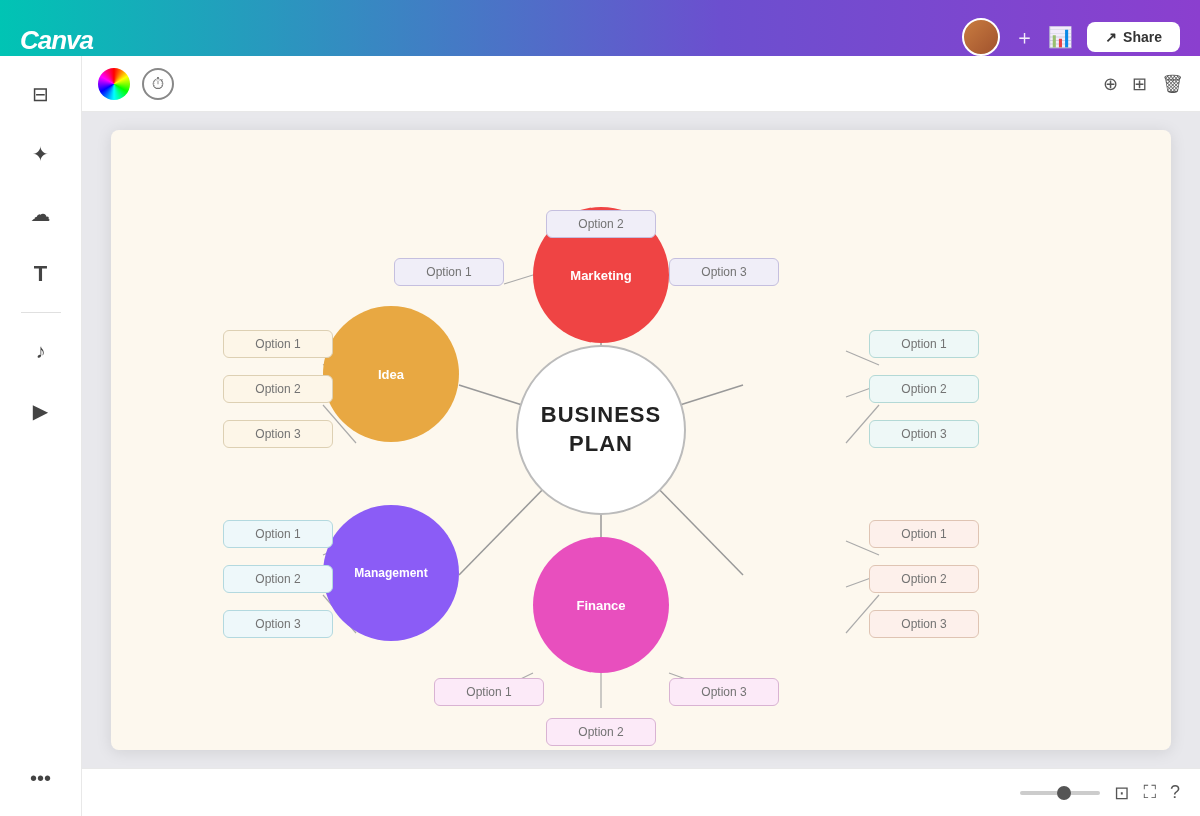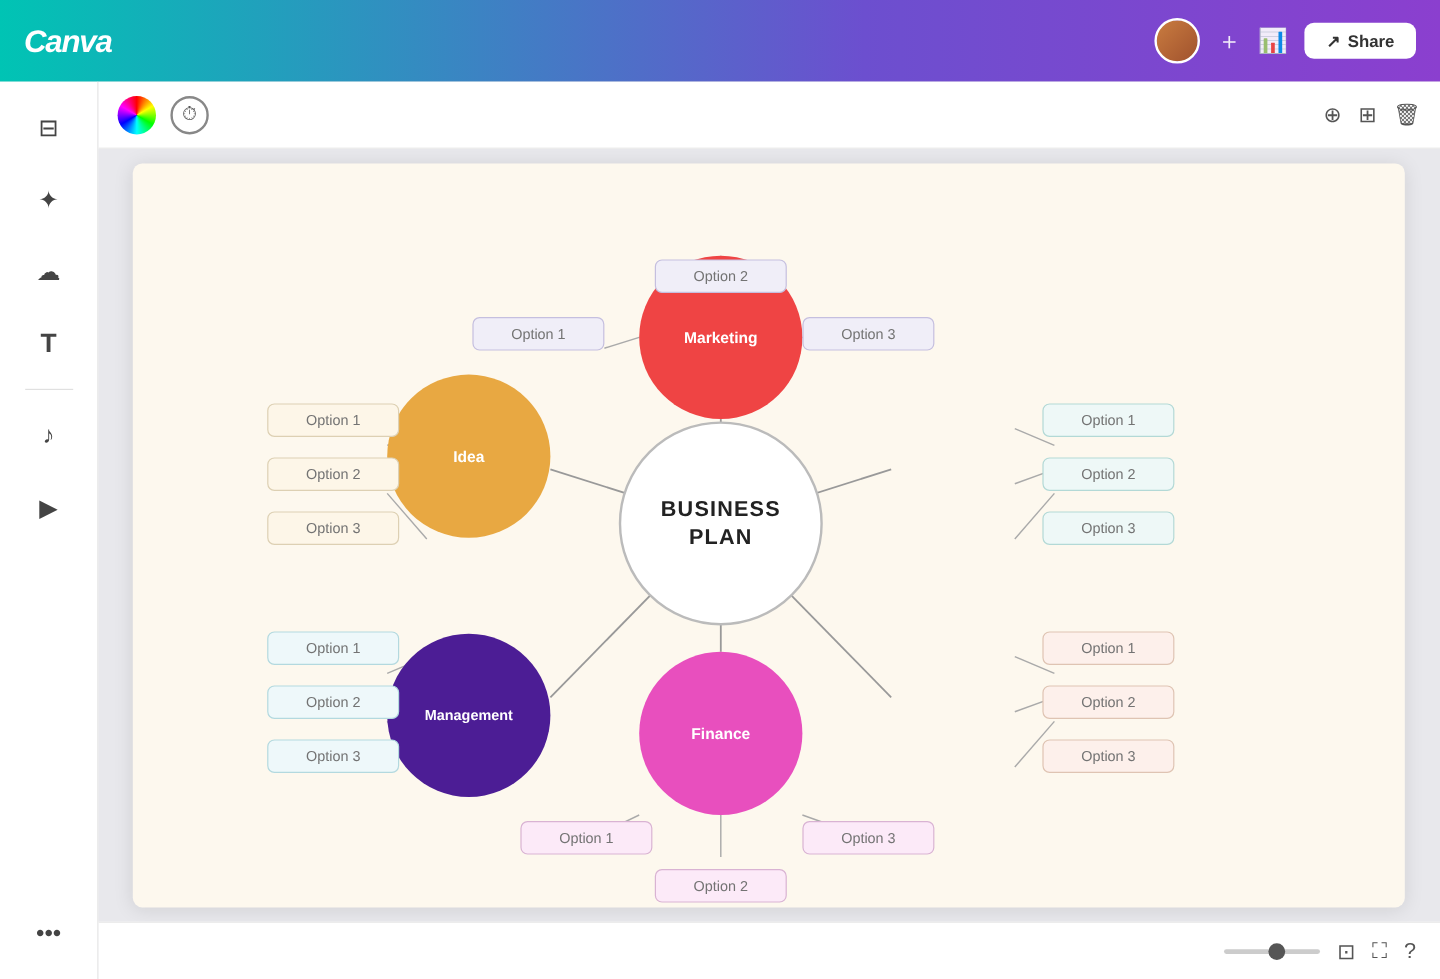--- a/index.html
+++ b/index.html
@@ -1,22 +1,22 @@
 <!DOCTYPE html>
 <html><head>
   <meta charset="utf-8">
   <style>
     * { box-sizing: border-box; margin: 0; padding: 0; }
     body { width: 1200px; height: 816px; overflow: hidden; font-family: 'Segoe UI', Arial, sans-serif; background: #f0f0f0; display: flex; flex-direction: column; }
 
     
     #topbar {
-      height: 68px;
+      height: 56px;
       background: linear-gradient(90deg, #00c4b4 0%, #6c4fcf 60%, #8b3fcf 100%);
-      display: flex; align-items: center; justify-content: space-between;
+      display: flex; align-items: flex-end; justify-content: space-between;
       padding: 0 20px; flex-shrink: 0;
     }
     #logo { color: white; font-size: 26px; font-style: italic; font-weight: bold; letter-spacing: -1px; }
     .topbar-right { display: flex; align-items: center; gap: 14px; }
     .avatar-placeholder { width: 38px; height: 38px; border-radius: 50%; background: linear-gradient(135deg, #c97c40, #a0522d); border: 2px solid white; }
     .topbar-icon { color: white; font-size: 20px; cursor: pointer; opacity: 0.9; }
     .share-btn { background: white; color: #333; border: none; border-radius: 8px; padding: 7px 18px; font-size: 14px; font-weight: 600; cursor: pointer; display: flex; align-items: center; gap: 6px; }
 
     
     #main { display: flex; flex: 1; overflow: hidden; }
@@ -159,33 +159,33 @@
 
           <line x1="768" y1="425" x2="735" y2="411" stroke="#aaa" stroke-width="1.2"></line>
           <line x1="768" y1="445" x2="735" y2="457" stroke="#aaa" stroke-width="1.2"></line>
           <line x1="768" y1="465" x2="735" y2="503" stroke="#aaa" stroke-width="1.2"></line>
 
           <line x1="768" y1="235" x2="735" y2="221" stroke="#aaa" stroke-width="1.2"></line>
           <line x1="768" y1="255" x2="735" y2="267" stroke="#aaa" stroke-width="1.2"></line>
           <line x1="768" y1="275" x2="735" y2="313" stroke="#aaa" stroke-width="1.2"></line>
         </svg>
 
-        <div class="mind-node" style="left:405px;top:215px;width:170px;height:170px;background:white;border:2.5px solid #bbb;color:#222;font-size:18px;font-weight:900;line-height:1.3;letter-spacing:1px;">
+        <div class="mind-node" style="left:405px;top:215px;width:170px;height:170px;background:white;border:2.5px solid #bbb;color:#222;font-size:22px;font-weight:900;line-height:1.3;letter-spacing:1px;">
           BUSINESS<br>PLAN
         </div>
 
         <div class="mind-node" style="left:422px;top:77px;width:136px;height:136px;background:#ef4444;font-size:13px;">
           Marketing
         </div>
 
         <div class="mind-node" style="left:212px;top:176px;width:136px;height:136px;background:#e8a842;font-size:13px;">
           Idea
         </div>
 
-        <div class="mind-node" style="left:212px;top:392px;width:136px;height:136px;background:#4c1d95;font-size:12px;">
+        <div class="mind-node" style="left:212px;top:375px;width:136px;height:136px;background:#8b5cf6;font-size:12px;">
           Management
         </div>
 
         <div class="mind-node" style="left:422px;top:407px;width:136px;height:136px;background:#e84fbe;font-size:13px;">
           Finance
         </div>
 
 
 
         <div class="option-box" style="left:283px;top:128px;width:110px;height:28px;background:#f0eef8;border:1.5px solid #c5bfdf;border-radius:6px;">Option 1</div>

